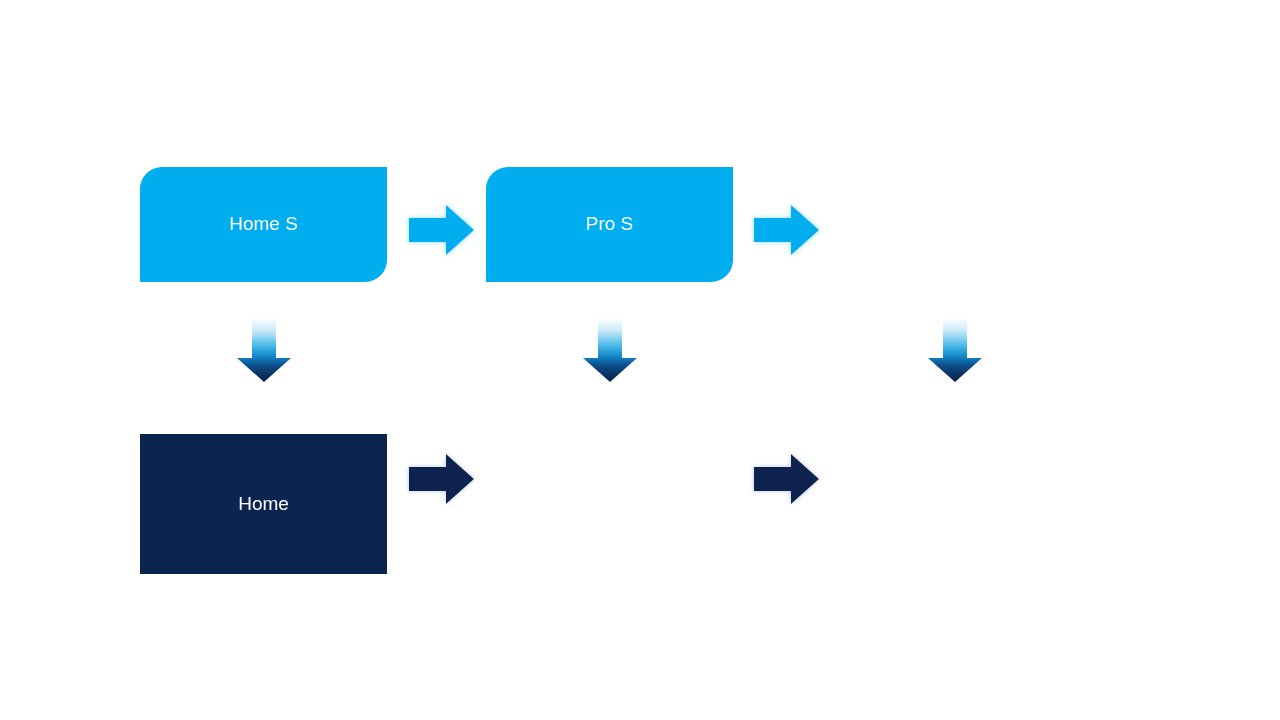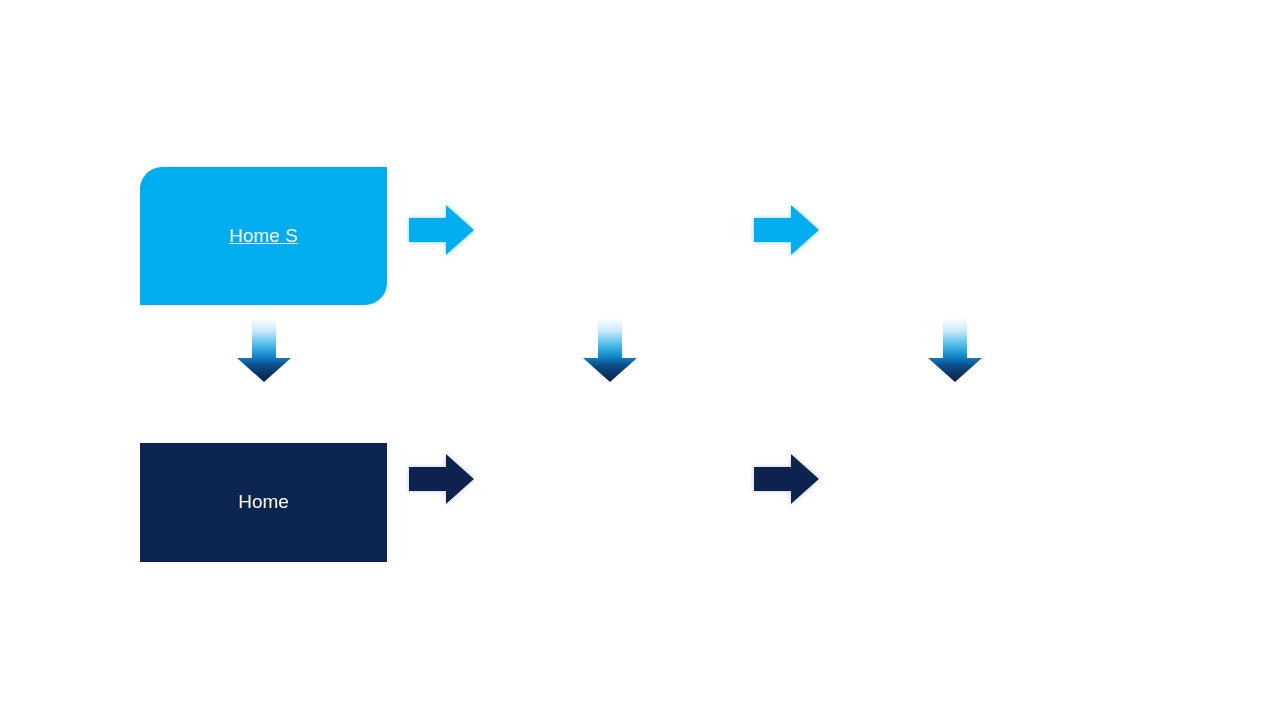--- a/index.html
+++ b/index.html
@@ -22,28 +22,27 @@
     display: flex;
     align-items: center;
     justify-content: center;
     color: var(--box_text, #ffffff);
     font-size: 19px;
     line-height: 1.2;
     text-align: center;
   }
   .box.top-row {
     top: 167px;
-    height: 138px;
+    height: 115px;
     background: var(--light_blue, #00AEEF);
     border-radius: 22px 0 22px 0;
-    text-decoration: underline;
   }
   .box.bottom-row {
-    top: 443px;
-    height: 119px;
+    top: 434px;
+    height: 140px;
     background: var(--navy, #0C2450);
     border-radius: 0;
   }
   .arrow-svg {
     position: absolute;
     overflow: visible;
   }
   .defs-svg {
     position: absolute;
     width: 0;
@@ -71,20 +70,23 @@
         <stop offset="0.6" stop-color="#1187C9"></stop>
         <stop offset="0.75" stop-color="#0D4A86"></stop>
         <stop offset="1" stop-color="#0A1F44"></stop>
       </linearGradient>
     </defs>
   </svg>
 
   <div class="box top-row" style="left:140px">
     <span>Home S</span>
   </div>
+  <div class="box top-row" style="left:486px">
+    <span>Pro S</span>
+  </div>
 
   <div class="box bottom-row" style="left:140px">
     <span>Home</span>
   </div>
 
   <svg class="arrow-svg" style="left:409px; top:204px" width="66" height="52" viewBox="0 0 66 52">
     <polygon points="0,14 37,14 37,1 65,26 37,51 37,38 0,38" filter="url(#glowLight)" fill="#00AEEF"></polygon>
   </svg>
   <svg class="arrow-svg" style="left:754px; top:204px" width="66" height="52" viewBox="0 0 66 52">
     <polygon points="0,14 37,14 37,1 65,26 37,51 37,38 0,38" filter="url(#glowLight)" fill="#00AEEF"></polygon>

